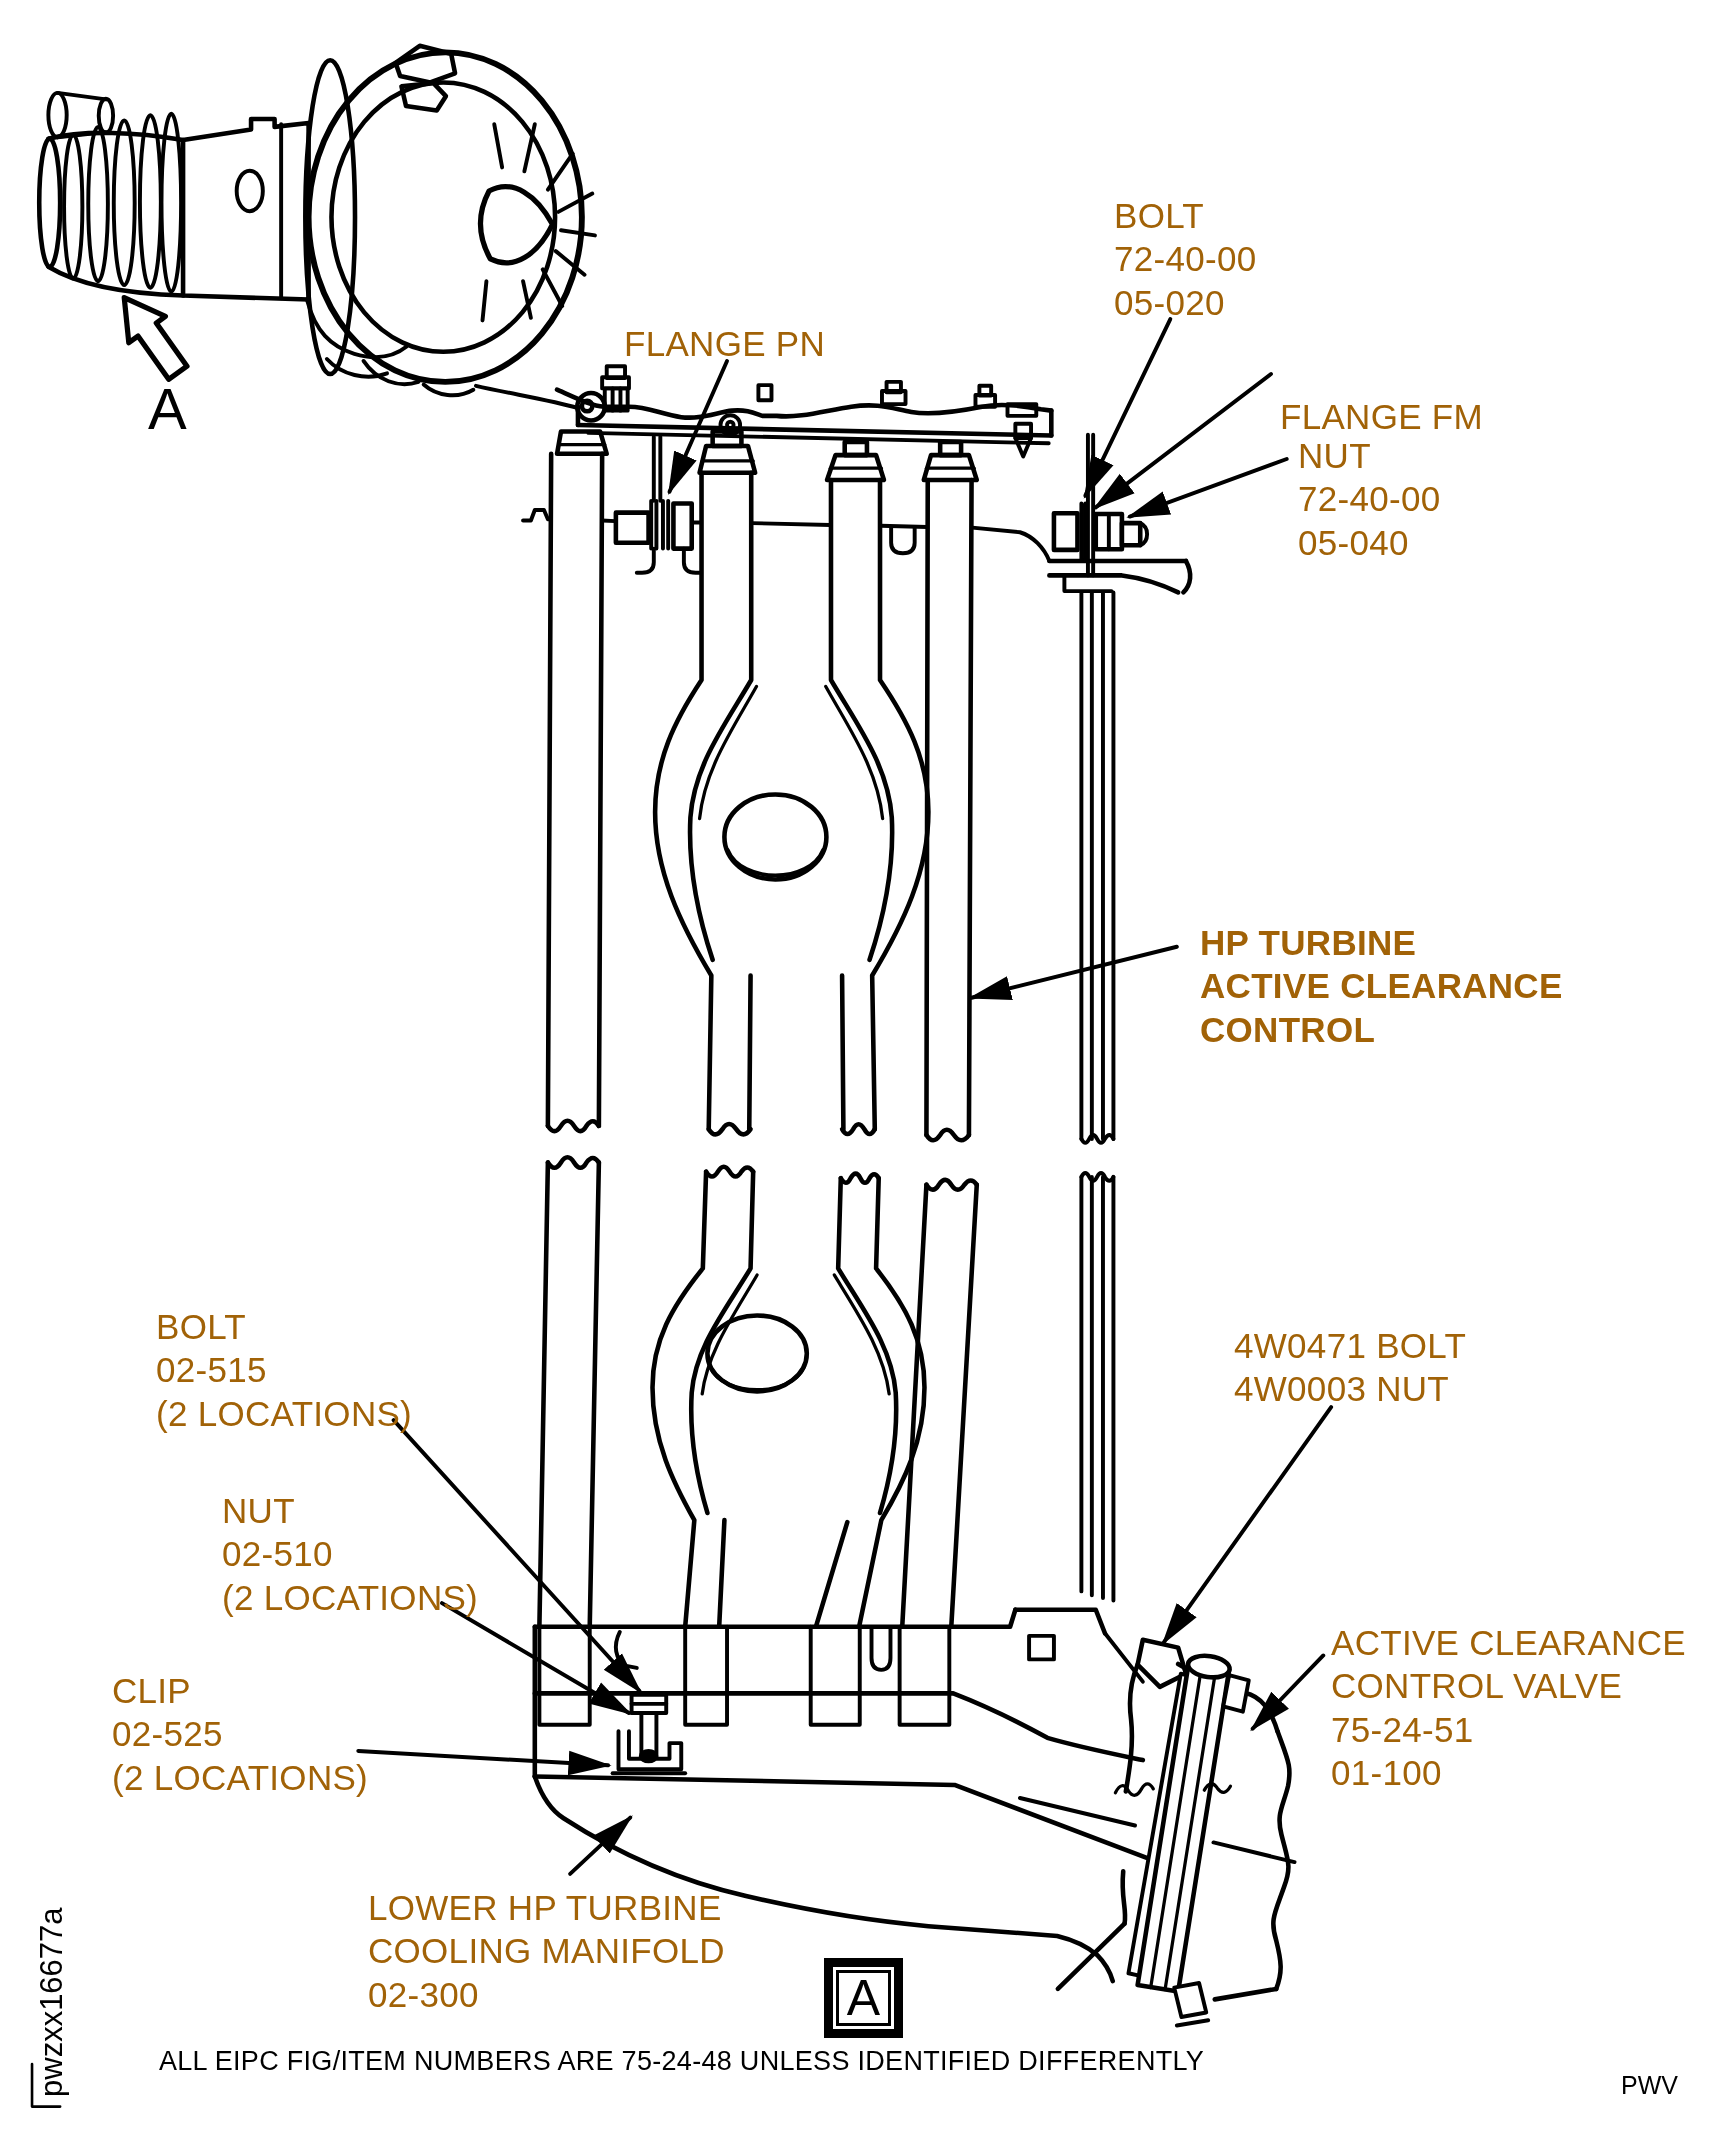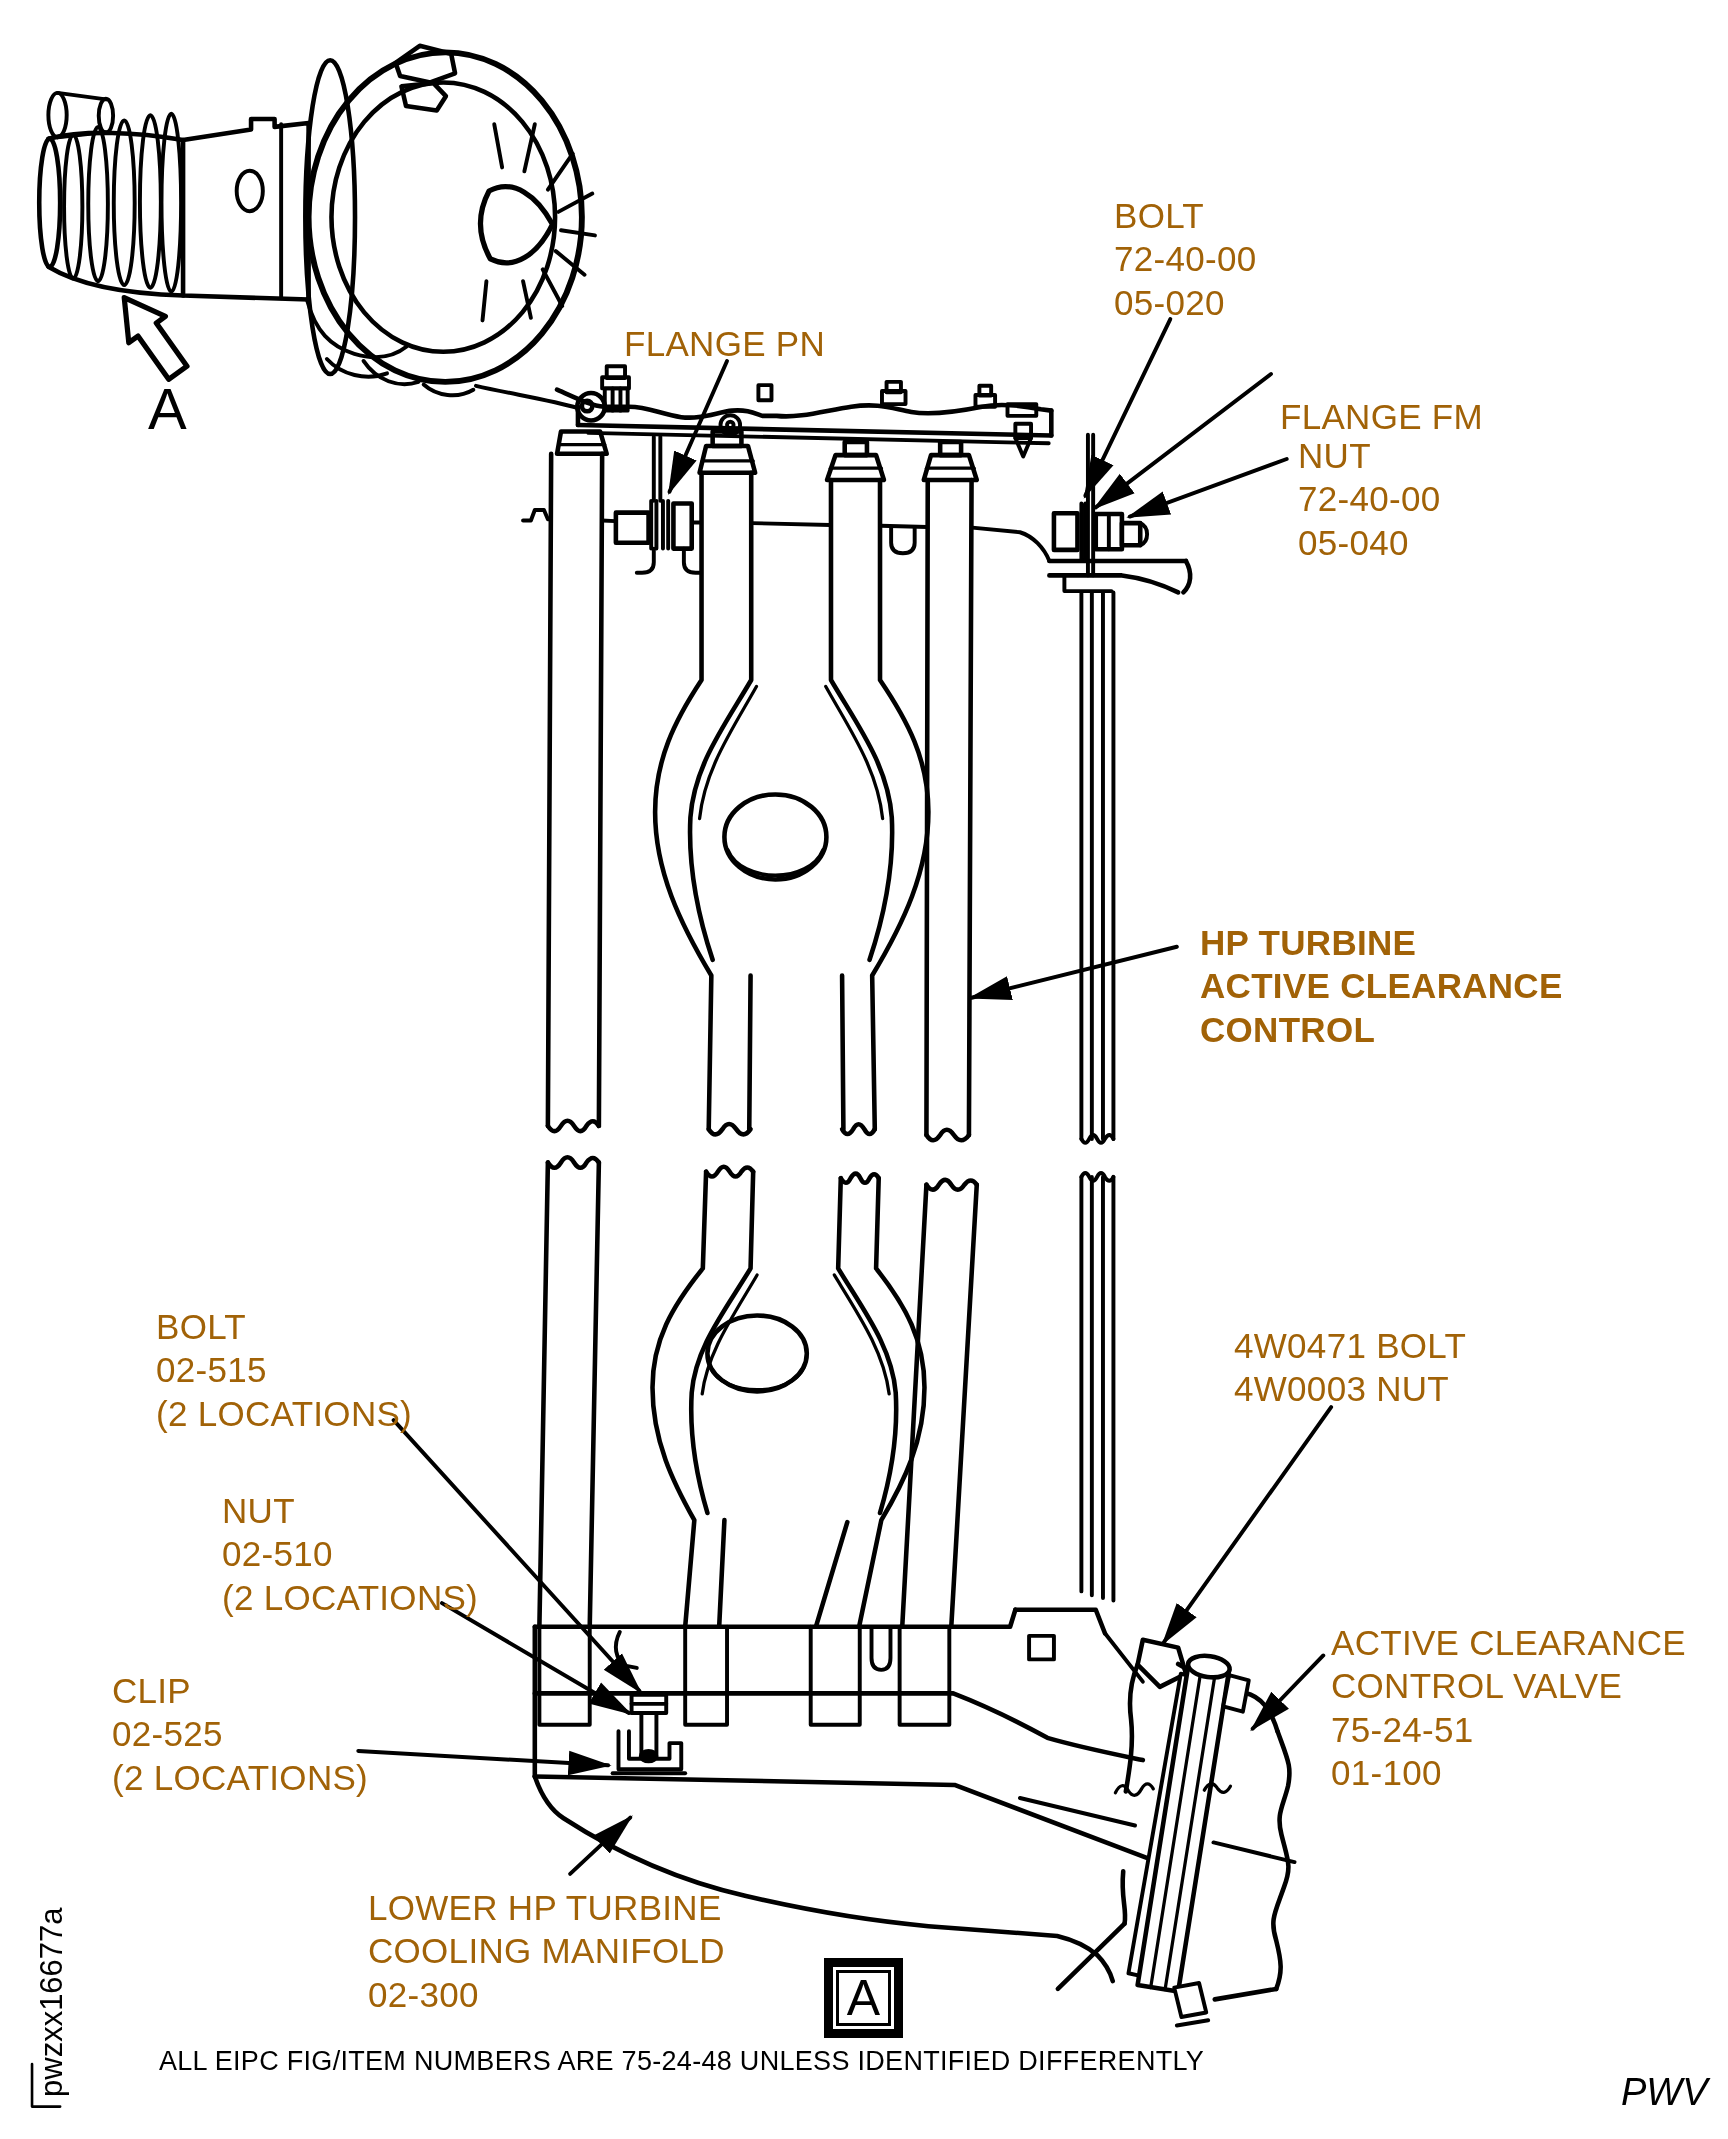--- a/index.html
+++ b/index.html
@@ -38,22 +38,21 @@
     font-size:50px;
   }
   .footnote{
     position:absolute;
     font-size:27px;
     letter-spacing:0.3px;
     white-space:nowrap;
   }
   .pwv{
     position:absolute;
-    font-size:38px;
-    font-style:italic;
+    font-size:25px;
   }
   .drawing-id{
     position:absolute;
     font-size:31px;
     transform:rotate(-90deg);
     transform-origin:0 0;
     white-space:nowrap;
   }
 </style>
 </head>

